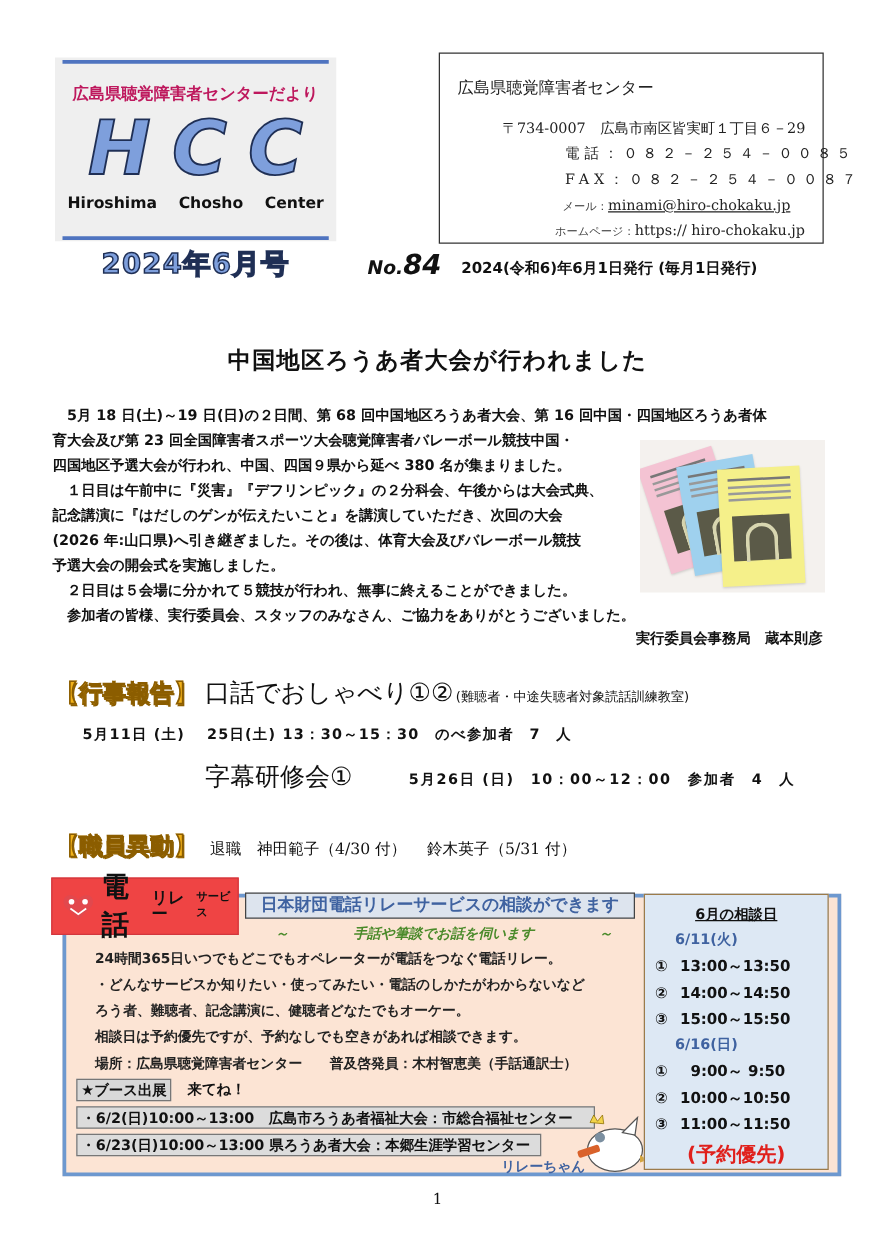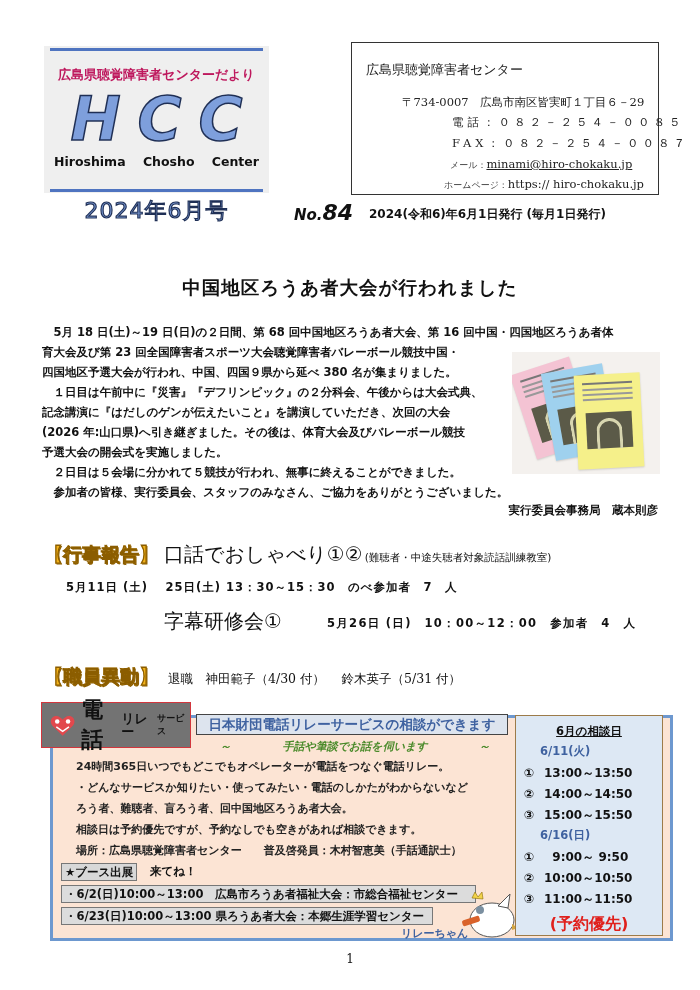--- a/index.html
+++ b/index.html
@@ -8,21 +8,21 @@
 
   
   .logo-box { position: absolute; left: 44px; top: 46px; width: 225px; height: 147px; background: #efefef; }
   .logo-box .rule { position: absolute; left: 6px; right: 6px; height: 3px; background: #4f74c0; }
   .logo-box .rule.top { top: 2px; }
   .logo-box .rule.bottom { top: 143px; }
   .logo-sub { position: absolute; left: 0; right: 0; top: 20px; text-align: center; font-weight: bold; font-size: 13px; letter-spacing: 0px; color: #be185d; }
   .logo-letters { position: absolute; left: 0; right: 0; top: 40px; display: flex; justify-content: space-around; padding: 0 18px; }
   .logo-letter { font-family: "DejaVu Sans", sans-serif; font-weight: bold; font-style: italic; font-size: 60px; line-height: 66px; color: #7e9fdc; -webkit-text-stroke: 1.5px #1f2f55; }
   .logo-words { position: absolute; left: 10px; right: 10px; top: 108px; display: flex; justify-content: space-between; font-weight: bold; font-size: 12.5px; color: #111; }
-  .issue-month { position: absolute; left: 44px; top: 196px; width: 225px; text-align: center; font-weight: normal; font-size: 22px; color: #7e9fdc; -webkit-text-stroke: 1.2px #1f2f55; letter-spacing: 1px; }
+  .issue-month { position: absolute; left: 44px; top: 196px; width: 225px; text-align: center; font-weight: bold; font-size: 22px; color: #7e9fdc; -webkit-text-stroke: 1.2px #1f2f55; letter-spacing: 1px; }
 
   .info-box { position: absolute; left: 351px; top: 42px; width: 308px; height: 153px; border: 1.5px solid #333; font-family: "DejaVu Serif", serif; font-size: 11.5px; color: #222; }
   .info-org { position: absolute; left: 14px; top: 18px; font-size: 13px; }
   .info-line { position: absolute; right: 14px; white-space: nowrap; }
   .info-addr { top: 52px; left: 50px; right: auto; }
   .info-tel { top: 72px; left: 100px; right: auto; letter-spacing: 4px; }
   .info-fax { top: 93px; left: 100px; right: auto; letter-spacing: 4px; }
   .info-mail { top: 114px; left: 98px; right: auto; }
   .info-mail .lbl, .info-web .lbl { font-size: 9px; color: #444; }
   .info-mail a { color: #222; text-decoration: underline; }
@@ -63,21 +63,21 @@
   .sec1 .sub { font-size: 10.5px; margin-left: 2px; }
   .sec1-detail { position: absolute; left: 66px; top: 580px; font-weight: bold; font-size: 11.5px; letter-spacing: 1px; white-space: nowrap; }
   .sec2 { position: absolute; left: 164px; top: 608px; font-size: 20px; white-space: nowrap; }
   .sec2-detail { position: absolute; left: 327px; top: 616px; font-weight: bold; font-size: 11.5px; letter-spacing: 1.3px; white-space: nowrap; }
   .sec3 { position: absolute; left: 44px; top: 664px; white-space: nowrap; }
   .sec3 .tag { font-size: 19px; }
   .sec3 .txt { font-family: "DejaVu Serif", serif; font-size: 12.5px; margin-left: 10px; }
 
   
   .relay { position: absolute; left: 50px; top: 715px; width: 623px; height: 226px; background: #fce4d4; border: 3px solid #6d98cf; }
-  .relay-logo { position: absolute; left: 41px; top: 702px; width: 150px; height: 46px; background: #737373; border: 1.5px solid #d2363d; z-index: 2; display: flex; align-items: center; padding-left: 8px; }
+  .relay-logo { position: absolute; left: 41px; top: 702px; width: 150px; height: 46px; background: #ef4444; border: 1.5px solid #d2363d; z-index: 2; display: flex; align-items: center; padding-left: 8px; }
   .heart { width: 28px; height: 26px; margin-right: 6px; }
   .relay-logo .big { font-weight: bold; font-size: 22px; color: #111; letter-spacing: -1px; }
   .relay-logo .stack { display: inline-flex; flex-direction: row; line-height: 13px; margin-left: 2px; font-weight: bold; }
   .relay-logo .stack .a { font-size: 13px; }
   .relay-logo .stack .b { font-size: 9px; }
   .relay-banner { position: absolute; left: 196px; top: 714px; width: 312px; height: 21px; background: #dde4ee; border: 1px solid #444; color: #3f62a0; font-weight: bold; font-size: 13.5px; line-height: 19px; text-align: center; white-space: nowrap; }
   .relay-tag { position: absolute; left: 220px; top: 739px; width: 270px; font-style: italic; font-weight: bold; font-size: 11px; color: #4a8a2a; white-space: nowrap; display: flex; justify-content: space-between; }
   .relay-line { position: absolute; left: 76px; font-size: 11px; font-weight: bold; color: #222; white-space: nowrap; }
   .rl1 { top: 759px; }
   .rl2 { top: 780px; }
@@ -190,21 +190,21 @@
   </span>
 </div>
 <div class="relay-banner">日本財団電話リレーサービスの相談ができます</div>
 <div class="relay-tag">
   <span>～</span>
   <span>手話や筆談でお話を伺います</span>
   <span>～</span>
 </div>
 <div class="relay-line rl1">24時間365日いつでもどこでもオペレーターが電話をつなぐ電話リレー。</div>
 <div class="relay-line rl2">・どんなサービスか知りたい・使ってみたい・電話のしかたがわからないなど</div>
-<div class="relay-line rl3">ろう者、難聴者、盲ろう者、回中国地区ろうあ者大会。</div>
+<div class="relay-line rl3">ろう者、難聴者、記念講演に、健聴者どなたでもオーケー。</div>
 <div class="relay-line rl4">相談日は予約優先ですが、予約なしでも空きがあれば相談できます。</div>
 <div class="relay-line rl5">場所：広島県聴覚障害者センター　　普及啓発員：木村智恵美（手話通訳士）</div>
 <div class="booth-title">★ブース出展</div>
 <div class="booth-extra">来てね！</div>
 <div class="booth-event be1">・6/2(日)10:00～13:00　広島市ろうあ者福祉大会：市総合福祉センター</div>
 <div class="booth-event be2">・6/23(日)10:00～13:00 県ろうあ者大会：本郷生涯学習センター</div>
 <div class="mascot-name">リレーちゃん</div>
 <svg class="mascot" viewBox="0 0 62 50">
   <ellipse cx="34" cy="30" rx="22" ry="17" fill="#fff" stroke="#555" stroke-width="1"></ellipse>
   <path d="M40 16 L52 4 L50 18 Z" fill="#fff" stroke="#555" stroke-width="1"></path>

